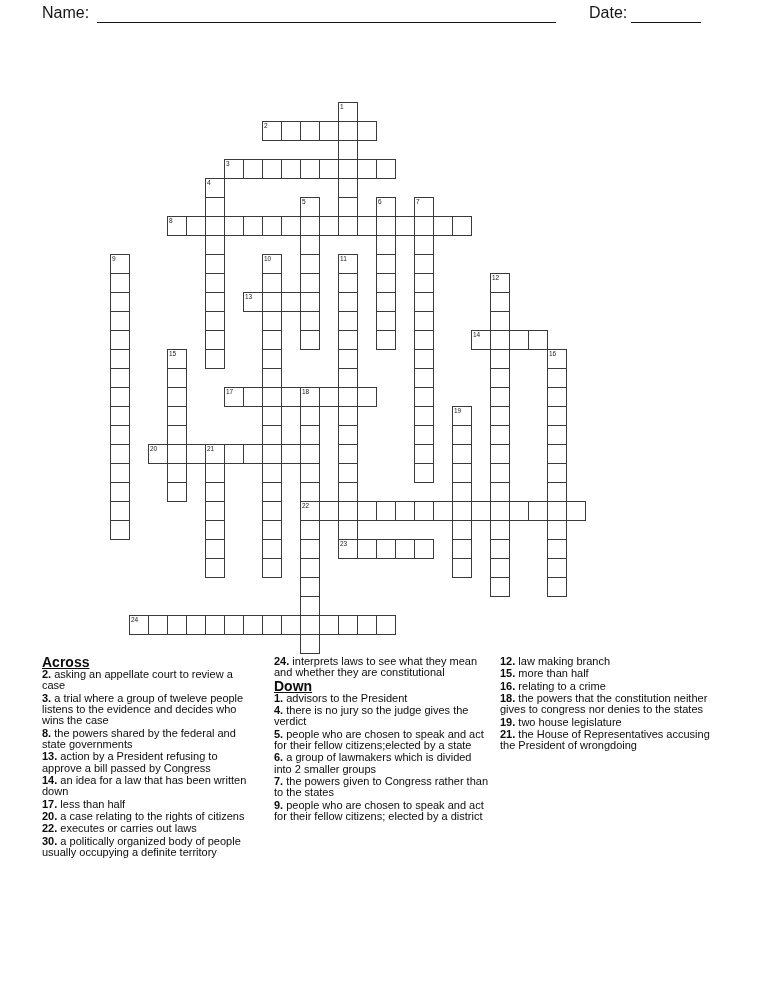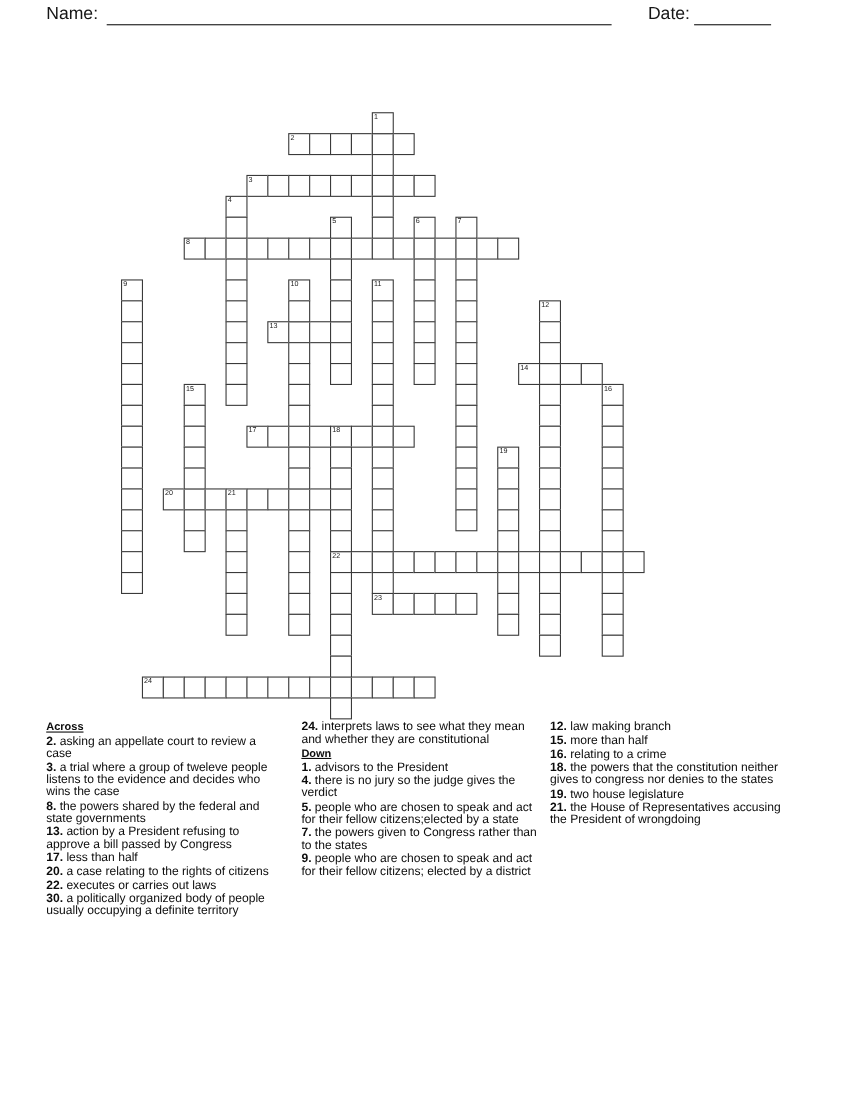--- a/index.html
+++ b/index.html
@@ -36,21 +36,21 @@
   .cellnum{
     position:absolute;top:0px;left:1px;
     font-size:6.5px;line-height:7px;color:#222;
   }
   
   .clue-col{position:absolute;top:656px;}
   #clue-col-1{left:42px;width:214px;}
   #clue-col-2{left:274px;width:214px;}
   #clue-col-3{left:500px;width:228px;}
   .clue-heading{
-    font-size:10px;line-height:12px;font-weight:bold;
+    font-size:14px;line-height:12px;font-weight:bold;
     text-decoration:underline;margin:0 0 1px 0;color:#0c0c0c;
   }
   .clue{
     font-size:11px;line-height:11.35px;
     margin:0 0 1px 0;color:#0c0c0c;
   }
   .clue b{font-weight:bold;}
 </style>
 </head>
 <body>
@@ -344,31 +344,33 @@
       <div class="cell" style="left: 205px; top: 539px; width: 20px; height: 20px; border-color: rgb(58, 58, 58);"></div>
       <div class="cell" style="left: 205px; top: 558px; width: 20px; height: 20px; border-color: rgb(58, 58, 58);"></div>
     </div>
 
   <div class="clue-col" id="clue-col-1">
       <div class="clue-heading">Across</div>
       <div class="clue"><b>2. </b>asking an appellate court to review a case</div>
       <div class="clue"><b>3. </b>a trial where a group of tweleve people listens to the evidence and decides who wins the case</div>
       <div class="clue"><b>8. </b>the powers shared by the federal and state governments</div>
       <div class="clue"><b>13. </b>action by a President refusing to approve a bill passed by Congress</div>
+      <div class="clue"><b>14. </b>an idea for a law that has been written down</div>
       <div class="clue"><b>17. </b>less than half</div>
       <div class="clue"><b>20. </b>a case relating to the rights of citizens</div>
       <div class="clue"><b>22. </b>executes or carries out laws</div>
       <div class="clue"><b>30. </b>a politically organized body of people usually occupying a definite territory</div>
     </div>
   <div class="clue-col" id="clue-col-2">
       <div class="clue"><b>24. </b>interprets laws to see what they mean and whether they are constitutional</div>
       <div class="clue-heading">Down</div>
       <div class="clue"><b>1. </b>advisors to the President</div>
       <div class="clue"><b>4. </b>there is no jury so the judge gives the verdict</div>
       <div class="clue"><b>5. </b>people who are chosen to speak and act for their fellow citizens;elected by a state</div>
+      <div class="clue"><b>6. </b>a group of lawmakers which is divided into 2 smaller groups</div>
       <div class="clue"><b>7. </b>the powers given to Congress rather than to the states</div>
       <div class="clue"><b>9. </b>people who are chosen to speak and act for their fellow citizens; elected by a district</div>
     </div>
   <div class="clue-col" id="clue-col-3">
       <div class="clue"><b>12. </b>law making branch</div>
       <div class="clue"><b>15. </b>more than half</div>
       <div class="clue"><b>16. </b>relating to a crime</div>
       <div class="clue"><b>18. </b>the powers that the constitution neither gives to congress nor denies to the states</div>
       <div class="clue"><b>19. </b>two house legislature</div>
       <div class="clue"><b>21. </b>the House of Representatives accusing the President of wrongdoing</div>

